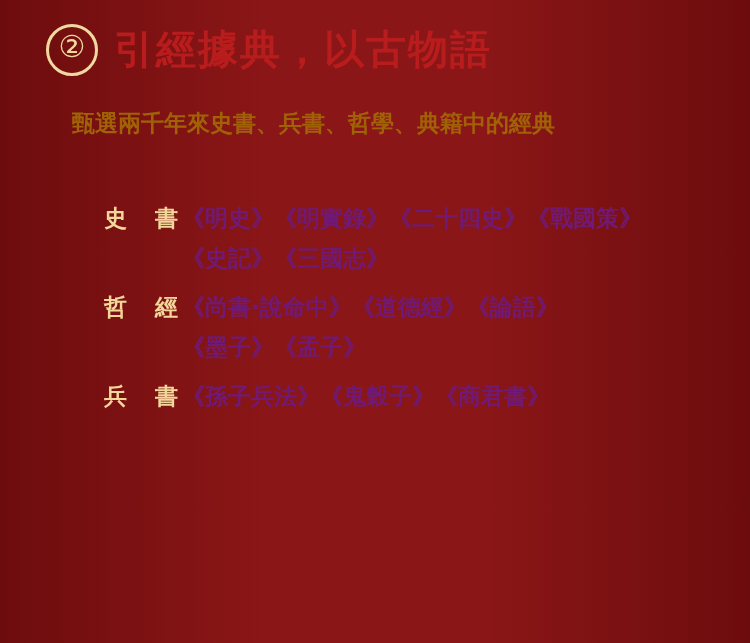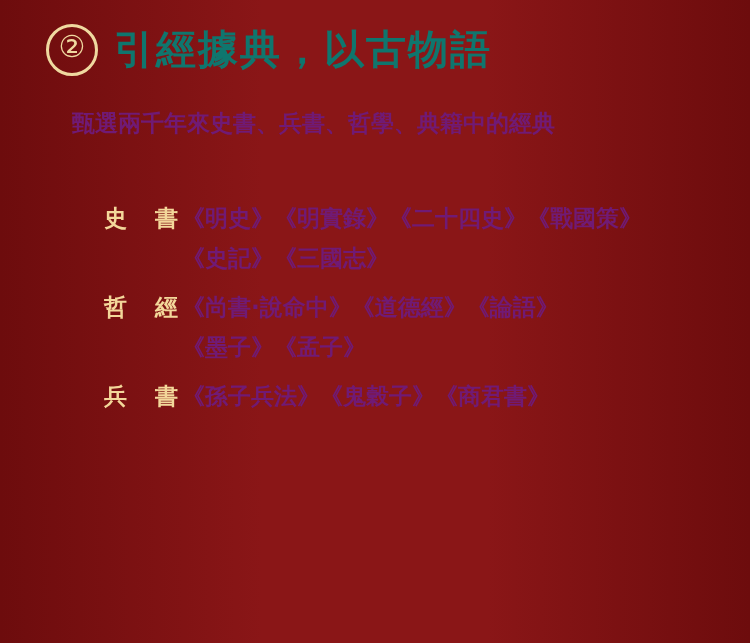--- a/index.html
+++ b/index.html
@@ -36,32 +36,32 @@
     border-radius: 50%;
     color: #f0d9a0;
     font-size: 30px;
     line-height: 40px;
     text-align: center;
     font-family: "Liberation Serif", serif;
     flex: 0 0 auto;
     margin-right: 16px;
   }
   .heading-text {
-    color: #0f766e;
+    color: #b91c1c;
     font-size: 40px;
     font-weight: bold;
     letter-spacing: 2px;
     font-family: "DejaVu Sans", sans-serif;
     white-space: nowrap;
   }
 
   
   .subtitle {
     margin: 26px 0 0 72px;
-    color: #701a75;
+    color: #a16207;
     font-size: 23px;
     font-weight: bold;
     line-height: 1.75;
     width: 625px;
     font-family: "DejaVu Sans", sans-serif;
   }
   .subtitle .line {
     display: block;
     white-space: nowrap;
   }

